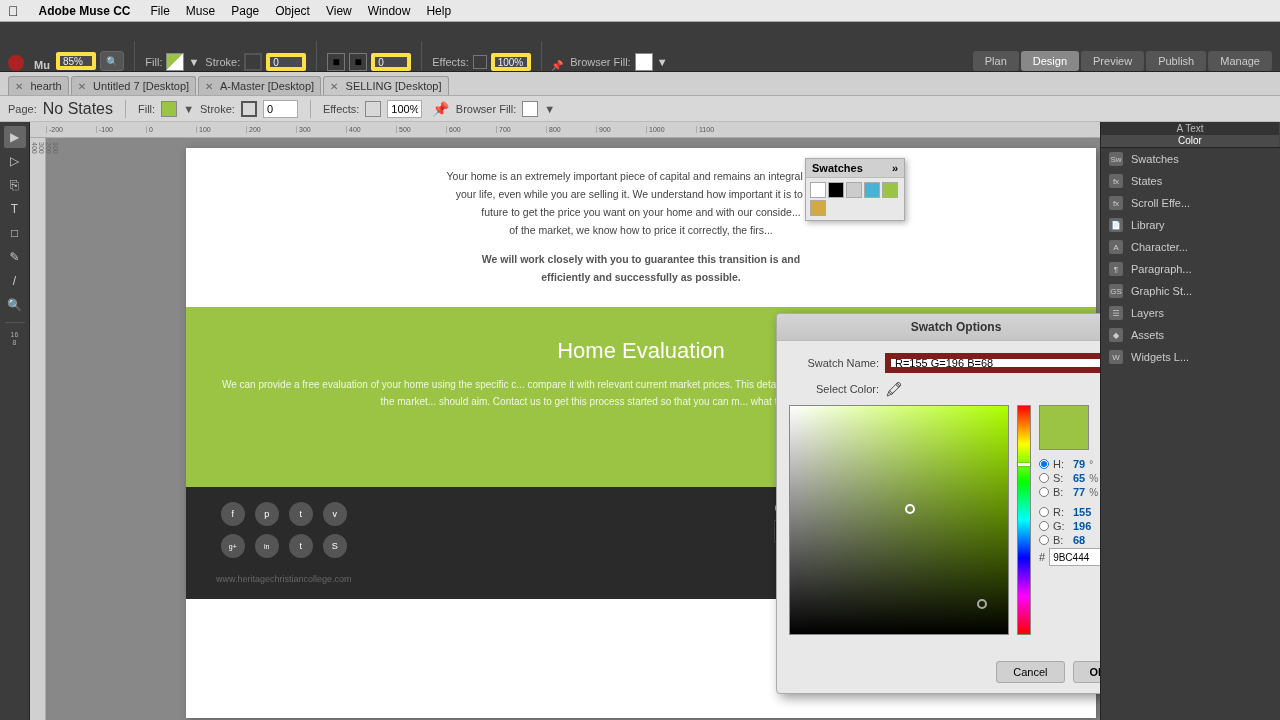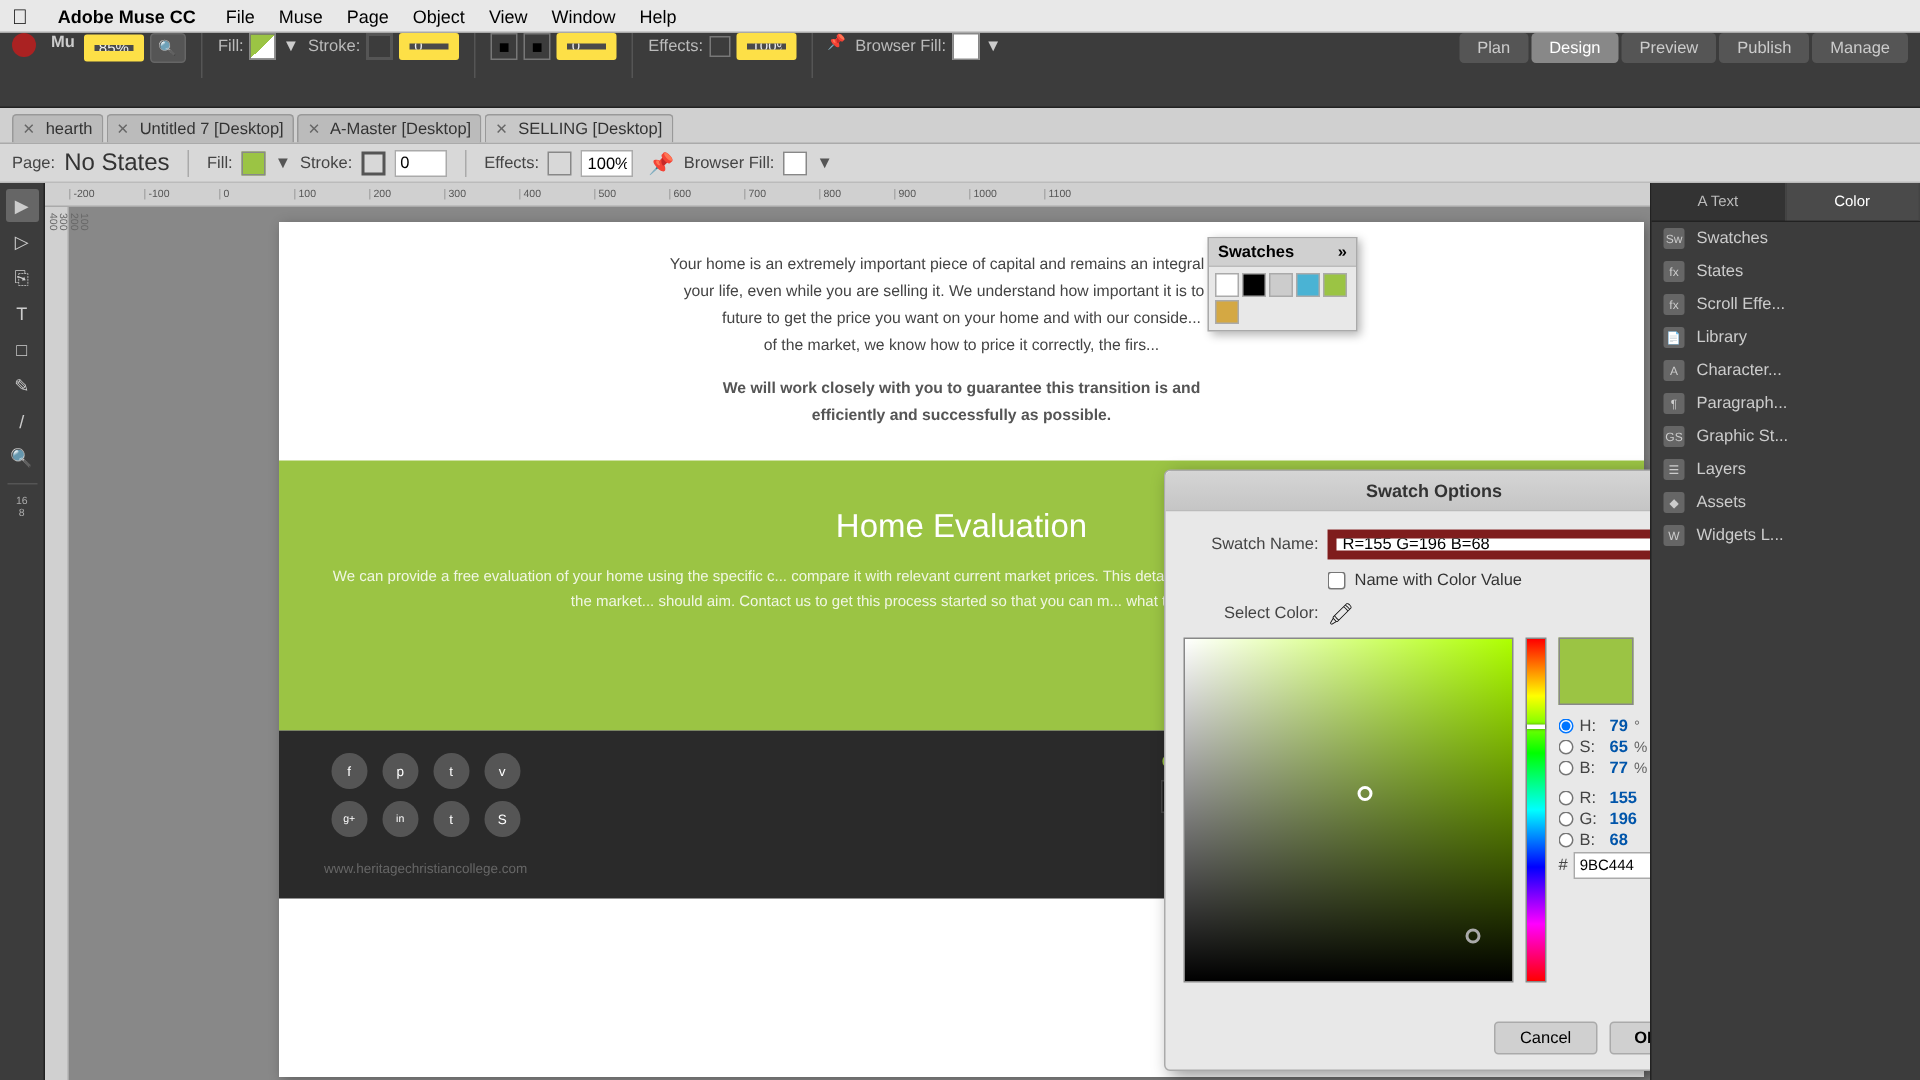--- a/index.html
+++ b/index.html
@@ -9,31 +9,31 @@
     #menubar {
       height: 22px; background: #e8e8e8; display: flex; align-items: center;
       border-bottom: 1px solid #aaa; padding: 0 8px; gap: 0;
     }
     .apple-logo { font-size: 14px; margin-right: 12px; }
     .menu-item { padding: 2px 8px; font-size: 12px; cursor: pointer; }
     .app-name { font-weight: bold; margin-right: 4px; }
 
     
     #toolbar {
-      height: 50px; background: #3c3c3c; display: flex; align-items: flex-start;
+      height: 50px; background: #3c3c3c; display: flex; align-items: flex-end;
       padding: 0 8px; gap: 6px; border-bottom: 1px solid #222;
     }
     .toolbar-icon-btn {
       background: #555; border: 1px solid #666; border-radius: 3px;
       color: #ddd; padding: 2px 5px; cursor: pointer; font-size: 10px; height: 20px;
     }
     .toolbar-section { display: flex; align-items: center; gap: 4px; color: #ccc; font-size: 11px; }
     .toolbar-label { color: #bbb; font-size: 11px; }
     .toolbar-input {
-      background: #4a4a4a; border: 7px solid #fde047; color: #eee;
+      background: #4a4a4a; border: 4px solid #fde047; color: #eee;
       width: 40px; height: 18px; padding: 0 3px; font-size: 10px; border-radius: 2px;
     }
     .toolbar-sep { width: 1px; height: 30px; background: #555; margin: 0 4px; }
     .toolbar-tabs { margin-left: auto; display: flex; gap: 2px; }
     .toolbar-tab {
       padding: 4px 12px; background: #555; color: #ccc; border-radius: 3px;
       cursor: pointer; font-size: 11px;
     }
     .toolbar-tab.active { background: #888; color: white; }
 
@@ -128,21 +128,21 @@
       padding: 0 10px; font-size: 10px; cursor: pointer; font-weight: bold;
     }
     .footer-url { font-size: 9px; color: #666; margin-top: 16px; }
     .contact-label { color: #9bc444; font-size: 11px; letter-spacing: 1px; font-weight: bold; }
 
     
     #right-panel {
       width: 180px; background: #3c3c3c; border-left: 1px solid #222;
       display: flex; flex-direction: column;
     }
-    #right-top { display: flex; height: 26px; background: #333; border-bottom: 1px solid #222; }
+    #right-top { display: flex; height: 26px; background: #333; border-bottom: 1px solid #222; flex-direction: column; }
     .right-tab {
       flex: 1; display: flex; align-items: center; justify-content: center;
       font-size: 10px; color: #bbb; cursor: pointer; border-right: 1px solid #444;
     }
     .right-tab.active { background: #4a4a4a; color: white; }
 
     .right-menu-item {
       display: flex; align-items: center; padding: 4px 8px;
       color: #ccc; font-size: 11px; cursor: pointer; gap: 8px;
     }
@@ -471,25 +471,20 @@
 
       <div id="swatch-dialog">
         <div class="dialog-title">Swatch Options</div>
         <div class="dialog-body">
 
           <div class="dialog-row">
             <span class="dialog-field-label">Swatch Name:</span>
             <input class="dialog-input" value="R=155 G=196 B=68" style="">
           </div>
 
-          <div class="dialog-row">
-            <span class="dialog-field-label"></span>
-            <input type="checkbox" class="dialog-checkbox" style="">
-            <span class="dialog-checkbox-label">Name with Color Value</span>
-          </div>
 
           <div class="dialog-row">
             <span class="dialog-field-label">Select Color:</span>
             <span class="eyedropper">🖍</span>
           </div>
 
           <div id="color-picker-area">
 
             <div id="color-gradient">
               <div id="grad-base"></div>

